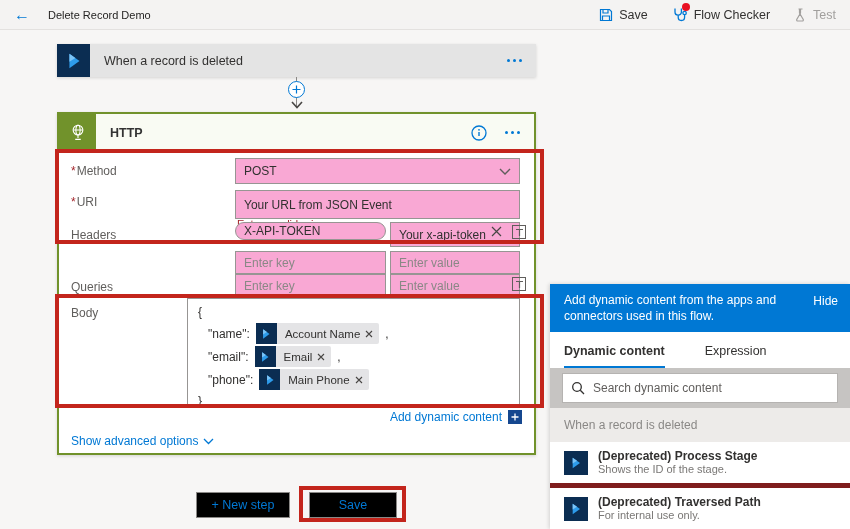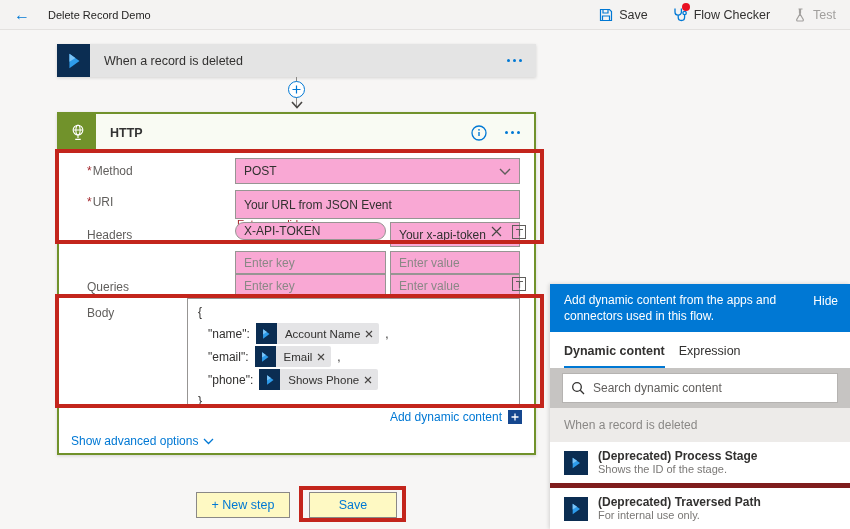--- a/index.html
+++ b/index.html
@@ -45,21 +45,21 @@
 
   .http-card {
     position:absolute; left:57px; top:112px; width:479px; height:343px;
     background:#fff; border:2px solid #71922b; box-shadow:0 1px 3px rgba(0,0,0,.14);
   }
   .http-header { position:absolute; top:0; left:0; right:0; height:37px; background:#f9fbf3; display:flex; align-items:center; cursor:pointer; }
   .http-icon { width:37px; height:37px; background:#71922b; flex:0 0 auto; display:flex; align-items:center; justify-content:center; }
   .http-title { margin-left:14px; flex:1; font-size:12.5px; font-weight:bold; color:#333; }
   .info-icon { margin-right:18px; cursor:pointer; }
 
-  .field-label { position:absolute; left:28px; font-size:12px; color:#605e5c; }
+  .field-label { position:absolute; left:12px; font-size:12px; color:#605e5c; }
   .req { color:#a4262c; margin-right:1px; }
   .inputbox {
     position:absolute; height:26px; border:1px solid #979593; background:#f9a8d4;
     font-family:"Liberation Sans", sans-serif; font-size:12px; color:#323130;
     padding:0 8px; display:flex; align-items:center;
   }
   input.inputbox { outline:none; }
   input.inputbox::placeholder { color:#8a8886; }
   .dropdown { justify-content:space-between; cursor:pointer; }
   .error-text { position:absolute; font-size:11px; color:#a4262c; }
@@ -82,42 +82,42 @@
 
   .add-dyn {
     position:absolute; right:12px; top:296px; display:flex; align-items:center; gap:6px;
     color:#0078d4; font-size:12px; cursor:pointer;
   }
   .add-dyn-plus { width:14px; height:14px; background:#15478f; display:flex; align-items:center; justify-content:center; }
   .show-adv { position:absolute; left:12px; top:320px; display:flex; align-items:center; gap:5px; color:#0078d4; font-size:12px; cursor:pointer; }
 
   
   .btn {
-    position:absolute; height:26px; background:#fef9c3; border:1px solid #8a8886;
+    position:absolute; height:26px; background:#000000; border:1px solid #8a8886;
     color:#0078d4; font-size:12.5px; display:flex; align-items:center; justify-content:center;
     cursor:pointer; font-family:"Liberation Sans", sans-serif;
   }
   .btn-newstep { left:196px; top:492px; width:94px; }
   .btn-save { left:309px; top:492px; width:88px; }
 
   
   .redbox { position:absolute; border:4px solid #c3251c; pointer-events:none; z-index:50; }
   .redbox1 { left:55px; top:149px; width:489px; height:95px; }
   .redbox2 { left:55px; top:294px; width:489px; height:114px; }
   .redbox3 { left:299px; top:486px; width:107px; height:36px; }
 
   
   .panel {
     position:absolute; left:550px; top:284px; width:300px; height:245px;
     background:#fff; z-index:40; box-shadow:-1px 0 4px rgba(0,0,0,.15);
   }
   .panel-header { position:relative; height:48px; background:#0078d4; color:#fff; padding:8px 14px; font-size:12px; line-height:16px; }
   .panel-header .header-text { width:232px; }
   .panel-hide { position:absolute; right:12px; top:9px; color:#fff; cursor:pointer; font-size:12px; }
-  .panel-tabs { height:36px; display:flex; align-items:flex-end; padding:0 14px; gap:14px; background:#fff; }
+  .panel-tabs { height:36px; display:flex; align-items:flex-end; padding:0 14px; gap:40px; background:#fff; }
   .tab { padding-bottom:8px; cursor:pointer; font-size:12.5px; color:#323130; border-bottom:2px solid transparent; }
   .tab.active { font-weight:bold; border-bottom:2px solid #0078d4; }
   .panel-search { height:40px; background:#c6c4c2; display:flex; align-items:center; padding:0 12px; }
   .search-box { flex:1; height:30px; background:#fff; border:1px solid #b5b3b1; display:flex; align-items:center; padding:0 8px; gap:8px; }
   .search-box input { border:none; outline:none; flex:1; font-family:"Liberation Sans", sans-serif; font-size:12px; color:#323130; }
   .search-box input::placeholder { color:#605e5c; }
   .panel-section { height:34px; background:#edebe9; color:#8a8886; font-size:12px; display:flex; align-items:center; padding:0 14px; }
   .panel-item { height:46px; display:flex; align-items:center; padding:0 14px; gap:10px; border-bottom:5px solid #7f1d1d; background:#fff; cursor:pointer; }
   .panel-item .dyn-icon { width:24px; height:24px; }
   .item-text { display:flex; flex-direction:column; justify-content:center; }
@@ -305,21 +305,21 @@
 
       <div class="body-line">
         <span class="body-key">"phone":</span>
         <span class="pill">
           <span class="dyn-icon">
             <svg width="14" height="14" viewBox="0 0 24 24">
                 <polygon points="7,4 18,12 7,20" fill="#2e9ceb"></polygon>
                 <polygon points="7,4 13.5,8.6 7,12.8" fill="#7cc4f7"></polygon>
               </svg>
           </span>
-          <span class="pill-label">Shows Phone</span>
+          <span class="pill-label">Main Phone</span>
           <span class="pill-x">
               <svg width="8" height="8" viewBox="0 0 8 8">
                 <path d="M1 1 L7 7 M7 1 L1 7" stroke="#484644" stroke-width="1.1"></path>
               </svg>
             </span>
         </span>
         <span class="comma"></span>
       </div>
 
       <div class="brace">}</div>

